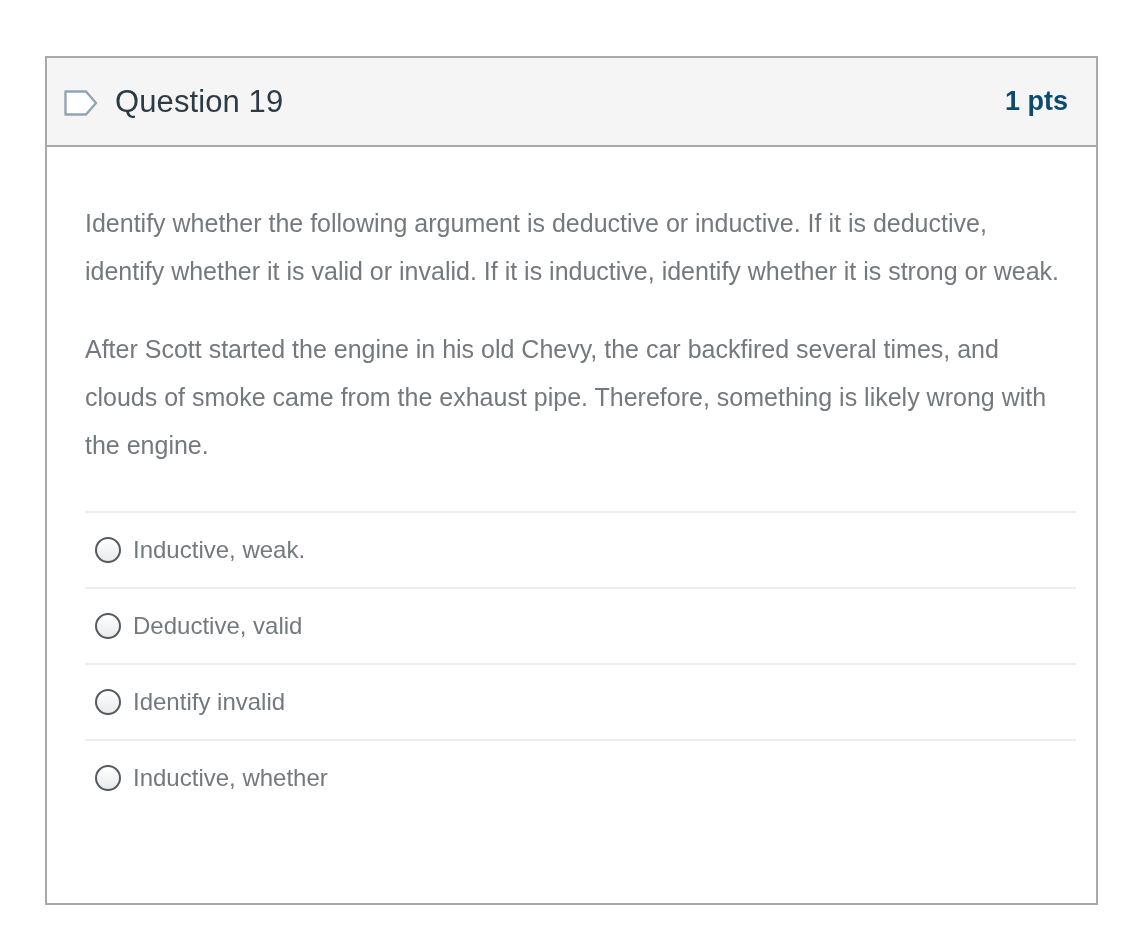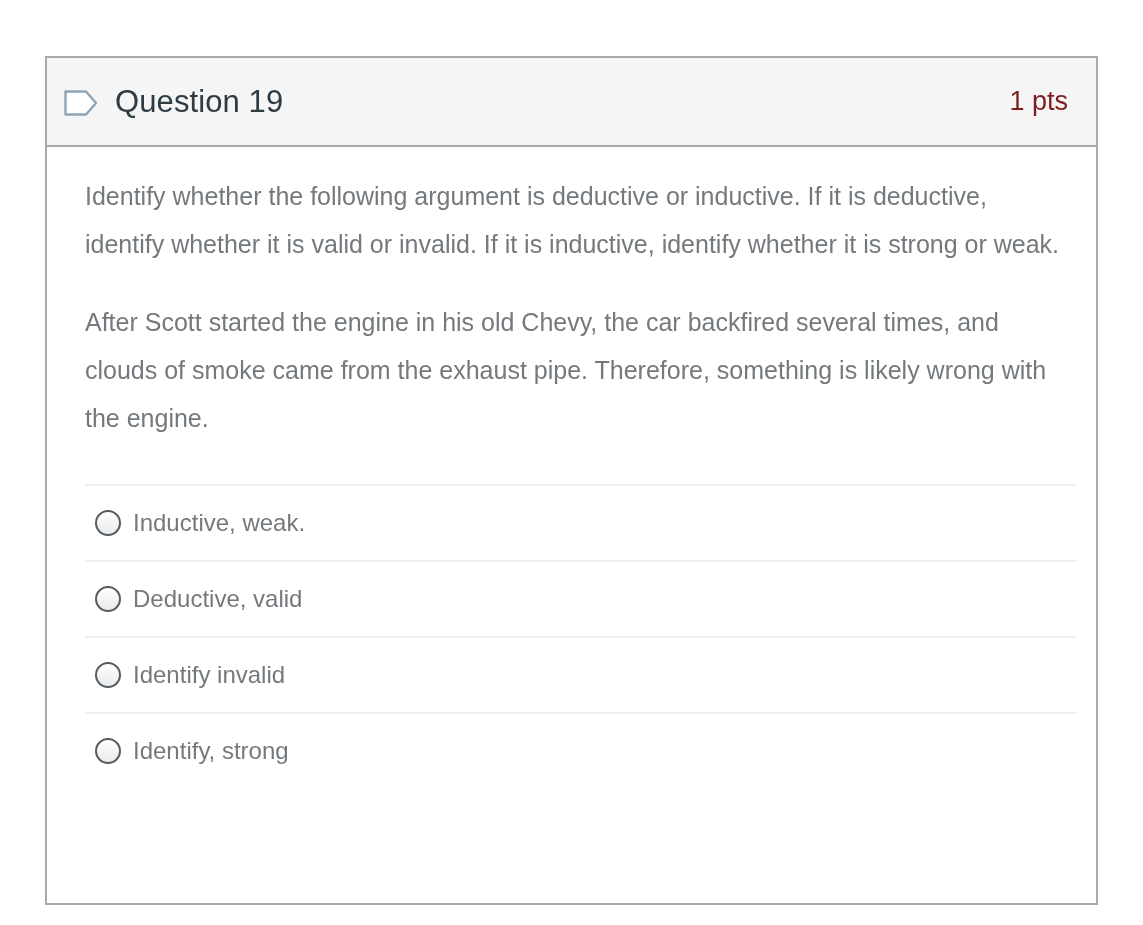--- a/index.html
+++ b/index.html
@@ -64,28 +64,28 @@
   .question-name {
     font-size: 31px;
     color: #2d3b45;
     font-weight: 400;
     letter-spacing: 0.1px;
     white-space: nowrap;
   }
 
   .question-points {
     font-size: 27px;
-    color: #7f1d1d;
-    font-weight: 400;
+    color: #0c4a6e;
+    font-weight: 700;
     white-space: nowrap;
     flex: 0 0 auto;
   }
 
   .question-body {
-    padding: 25px 28px 0 38px;
+    padding: 52px 28px 0 38px;
   }
 
   .question-text p {
     margin: 0 0 30px 0;
     font-size: 25px;
     line-height: 48px;
     color: #74797d;
     font-weight: 400;
     max-width: 990px;
   }
@@ -163,19 +163,19 @@
           <span class="answer-label">Deductive, valid</span>
         </div>
 
         <div class="answer-row">
           <span class="radio"></span>
           <span class="answer-label">Identify invalid</span>
         </div>
 
         <div class="answer-row">
           <span class="radio"></span>
-          <span class="answer-label">Identify, strong</span>
+          <span class="answer-label">Inductive, whether</span>
         </div>
 
       </div>
     </div>
   </div>
 </div>
 
 </body></html>

